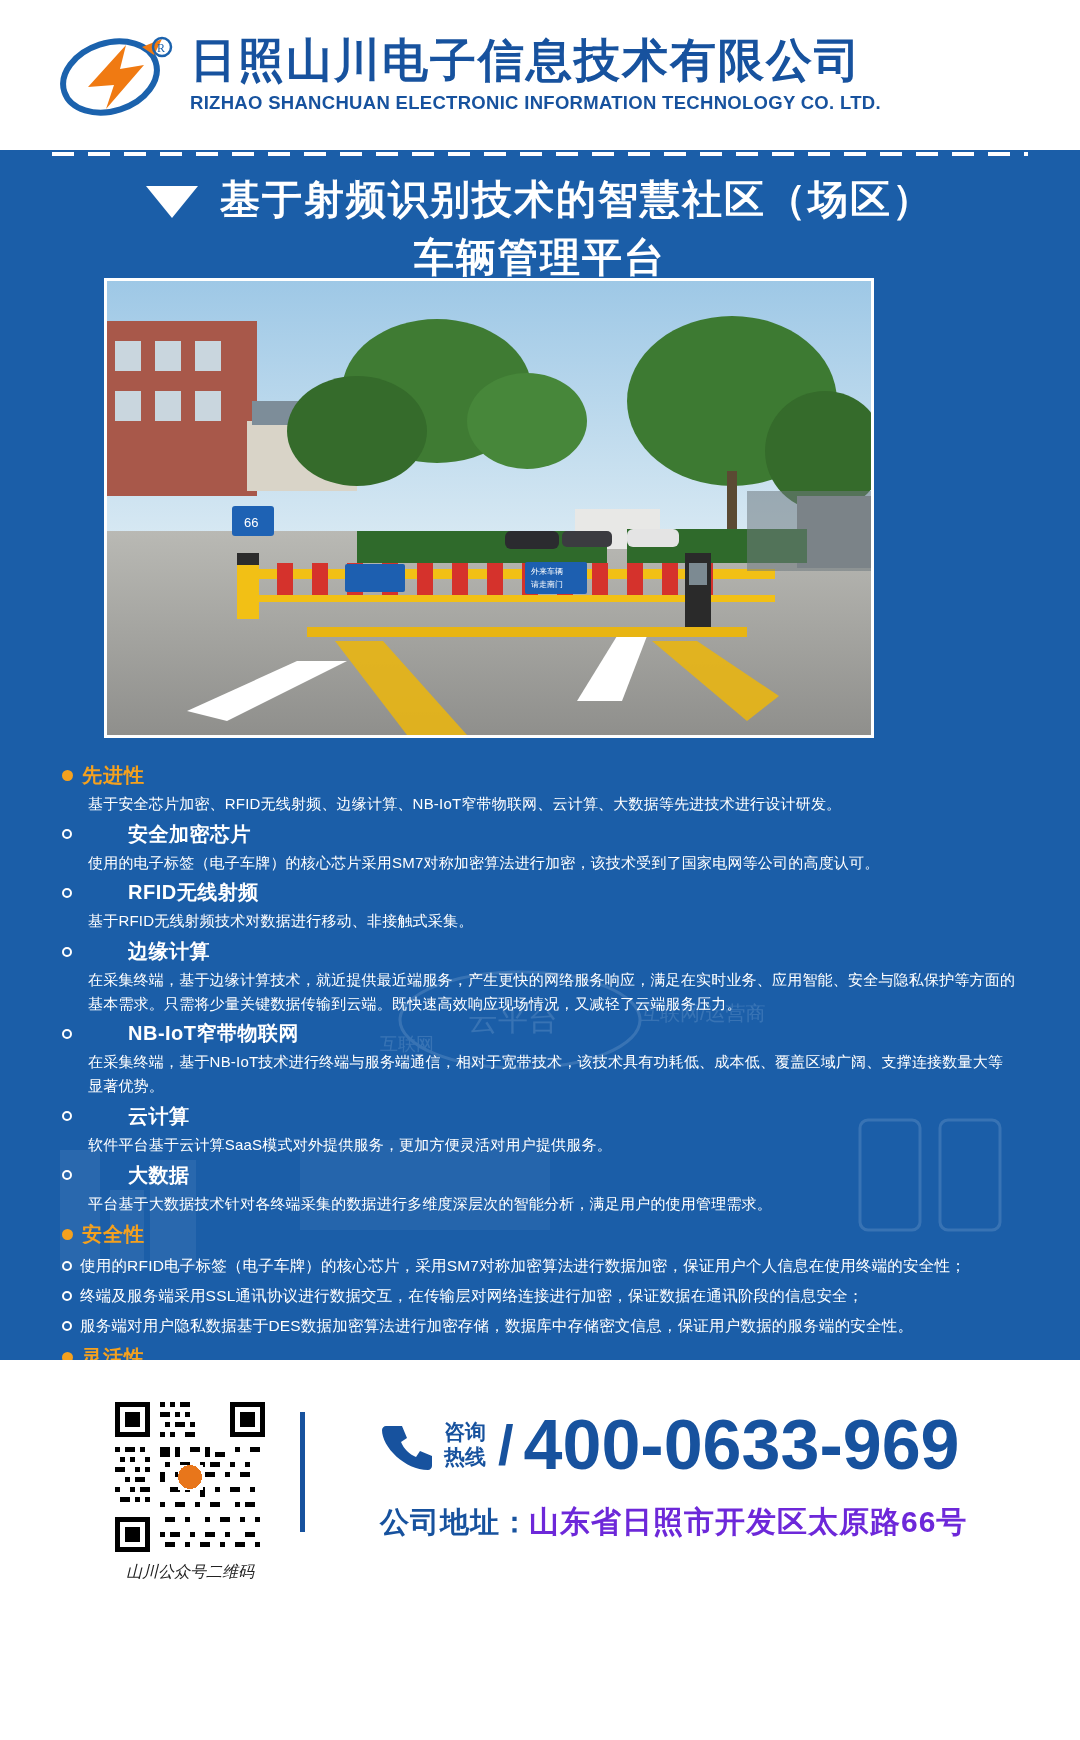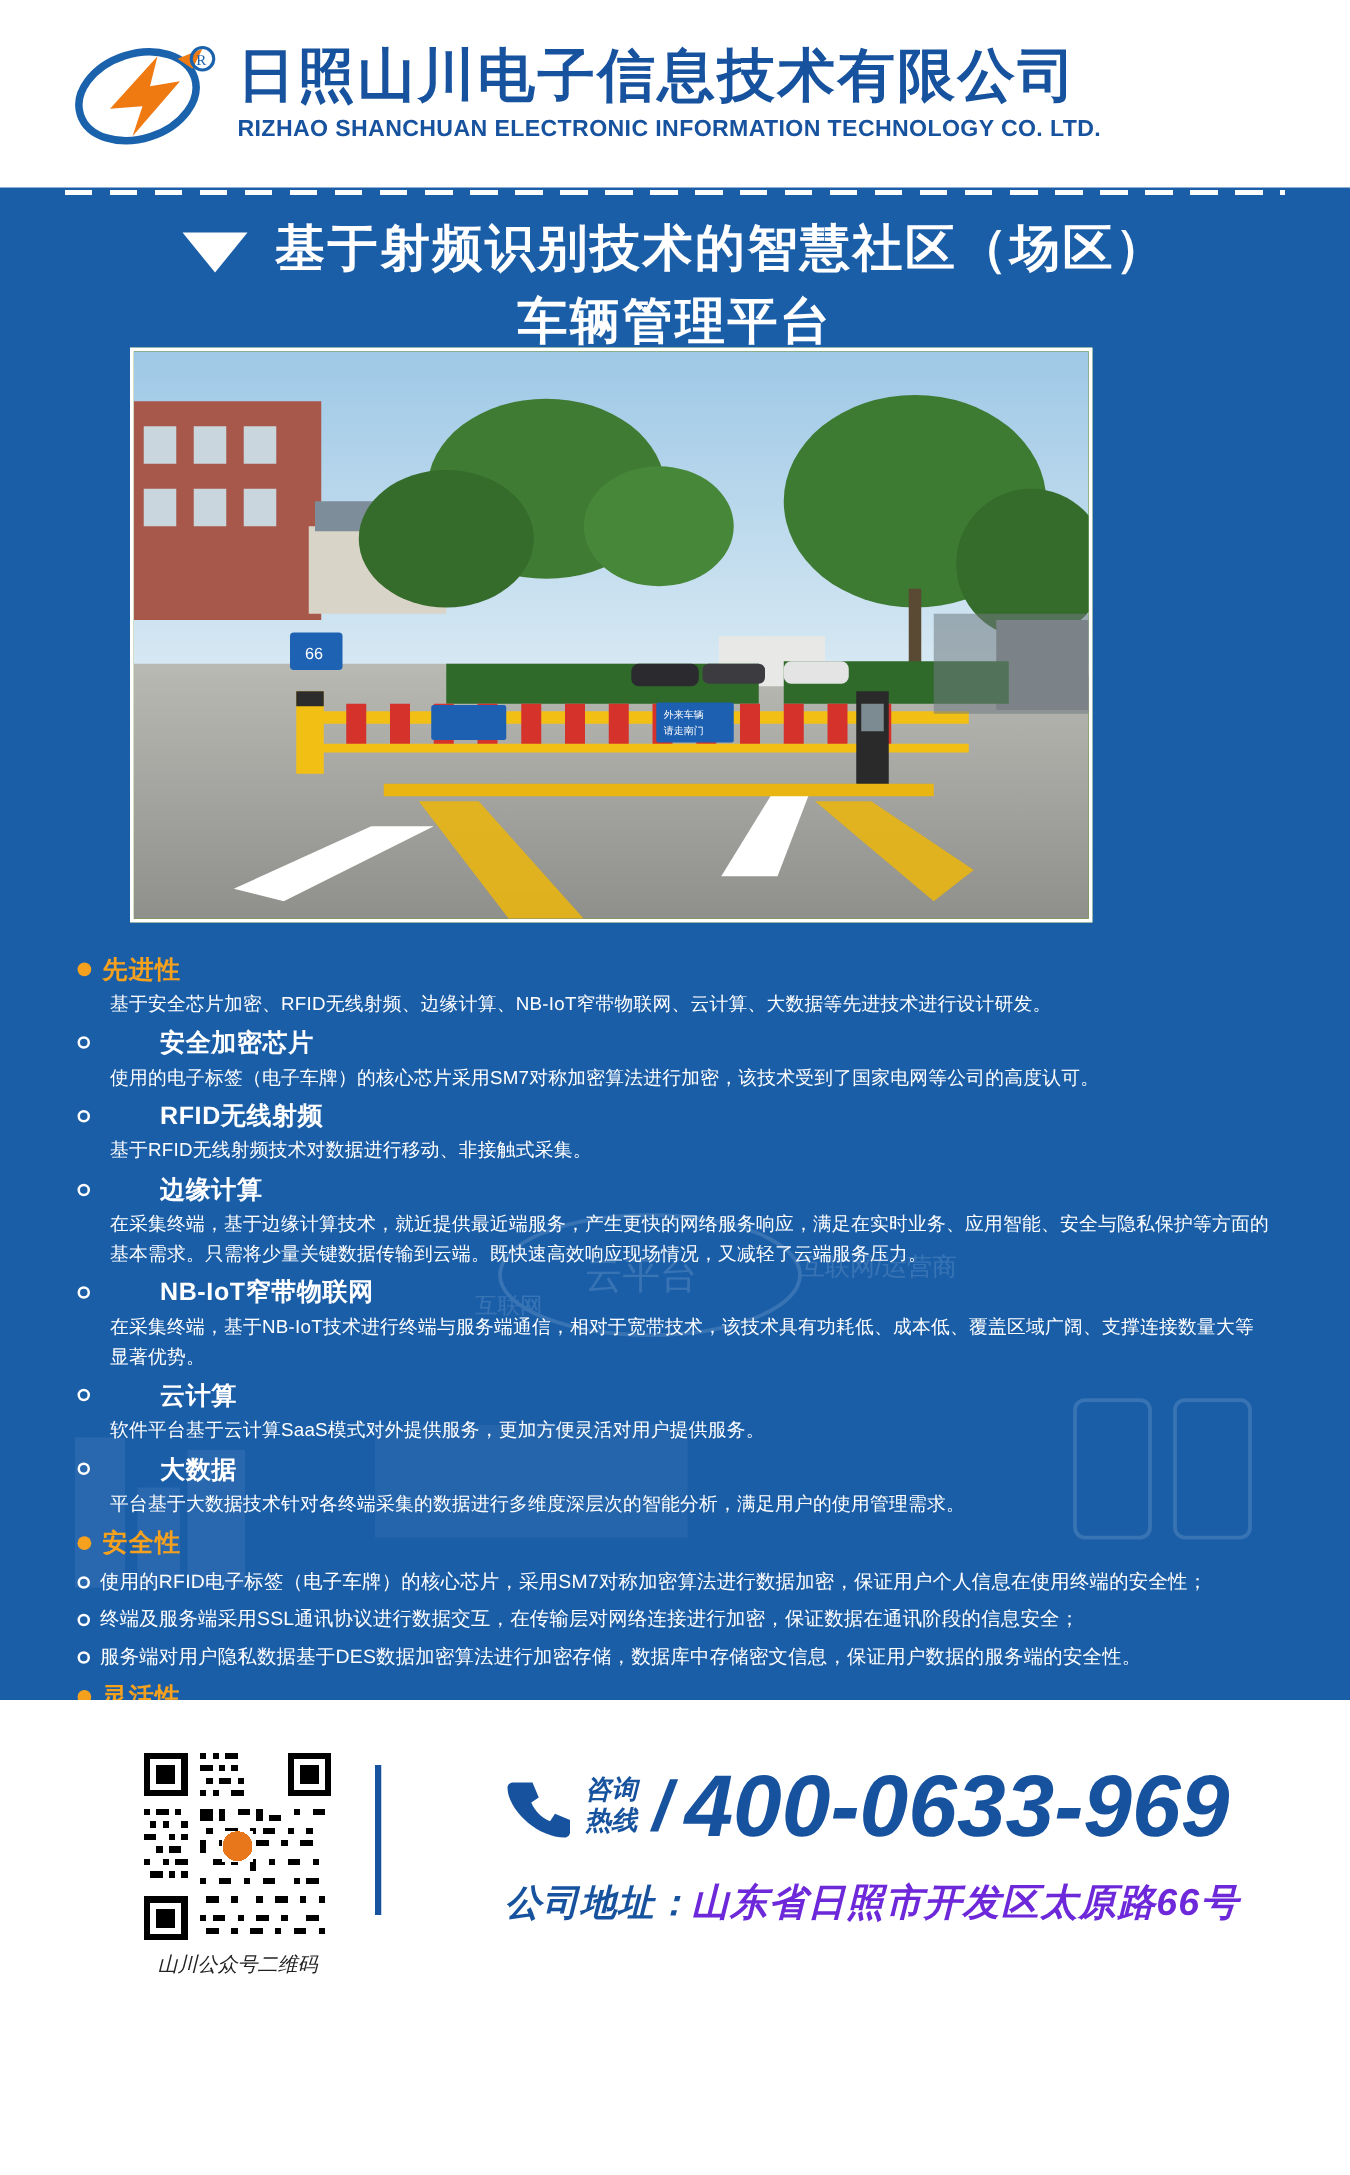--- a/index.html
+++ b/index.html
@@ -77,21 +77,21 @@
   .bg-art { position:absolute; left:0; top:720px; width:1000px; height:590px; opacity:0.16; pointer-events:none; }
   
   .footer {
     position:absolute; left:0; top:1360px; width:1080px; height:380px;
     background:#ffffff;
   }
   .qr-block { position:absolute; left:95px; top:42px; width:190px; text-align:center;font-style:italic; }
   .qr { width:150px;height:150px;margin:0 auto; position:relative; }
   .qr-cap { font-size:16px; color:#222; margin-top:10px; }
   .v-sep { position:absolute; left:300px; top:52px; width:5px; height:120px; background:#17529e; }
-  .contact { position:absolute; left:404px; top:50px;font-style:italic; }
+  .contact { position:absolute; left:380px; top:50px; }
   .hotline-row { display:flex; align-items:center; }
   .phone-ic { width:54px; height:54px; flex:0 0 auto; }
   .hot-lbl {
     font-size:21px; color:#17529e; font-weight:bold; line-height:1.18; margin-left:10px;
   }
   .slash { font-size:56px; color:#17529e; font-weight:bold; margin:0 10px 0 12px; line-height:1; }
   .hot-num { font-size:70px; color:#17529e; font-weight:bold; letter-spacing:0px; line-height:1; }
   .addr-row { margin-top:22px; display:flex; align-items:baseline; }
   .addr-lbl { font-size:29px; color:#17529e; font-weight:bold; letter-spacing:1px; }
   .addr-colon { font-size:29px; color:#17529e; font-weight:bold; }

